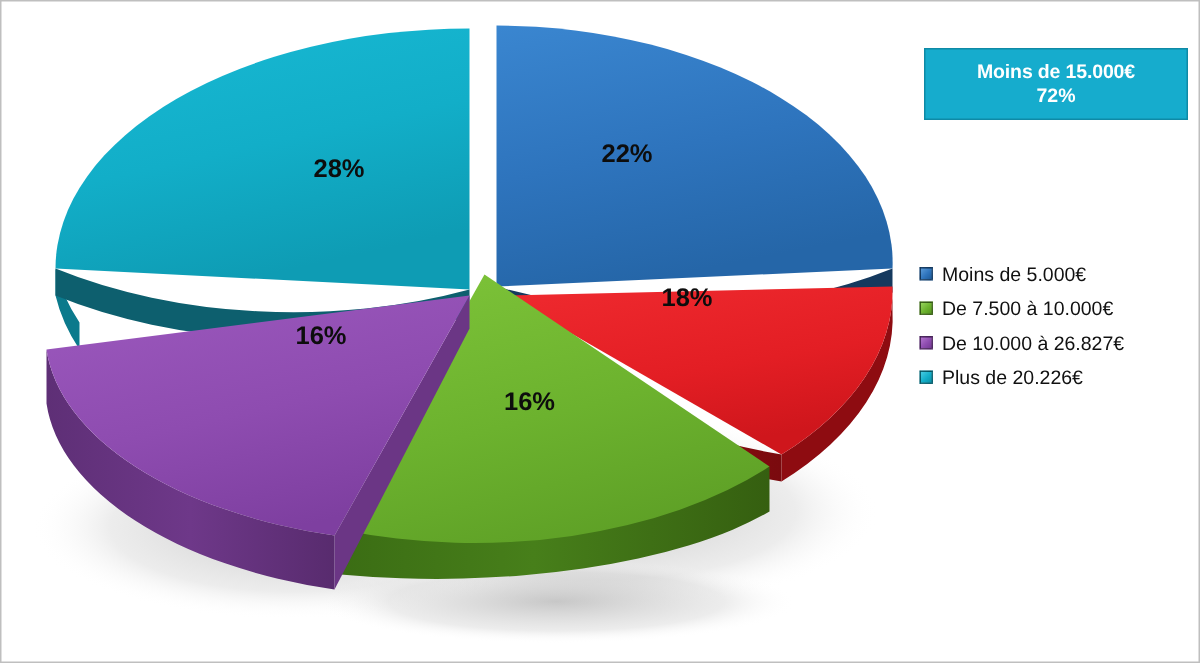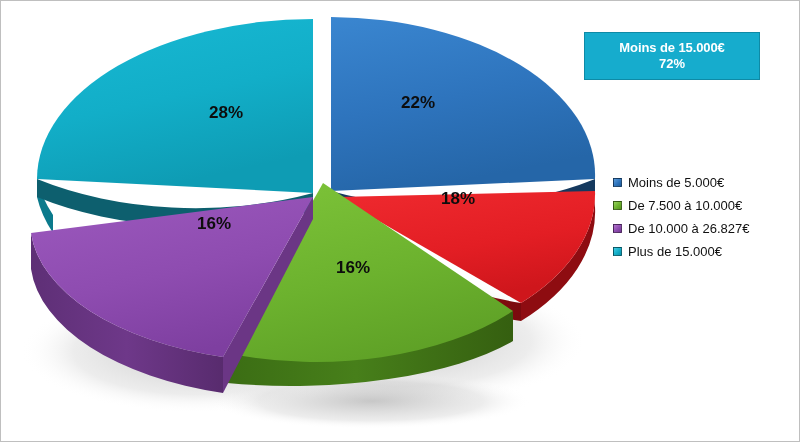--- a/index.html
+++ b/index.html
@@ -31,21 +31,21 @@
   }
   .slice-label {
     font-family: "Liberation Sans", sans-serif;
     font-size: 17px;
     font-weight: bold;
     fill: #0d0d0d;
   }
   
   #callout-box {
     position: absolute;
-    left: 583px;
+    left: 615px;
     top: 31px;
     width: 176px;
     height: 48px;
     background: #16accd;
     border: 1px solid #0e8aa6;
     box-sizing: border-box;
     display: flex;
     flex-direction: column;
     align-items: center;
     justify-content: center;
@@ -198,17 +198,17 @@
     <div class="legend-item">
       <span class="legend-swatch" style="background:linear-gradient(135deg,#96d35c,#6CB22E 55%,#55961f);"></span>
       <span class="legend-label">De 7.500 à 10.000€</span>
     </div>
     <div class="legend-item">
       <span class="legend-swatch" style="background:linear-gradient(135deg,#b274cd,#8E4CB0 55%,#743a94);"></span>
       <span class="legend-label">De 10.000 à 26.827€</span>
     </div>
     <div class="legend-item">
       <span class="legend-swatch" style="background:linear-gradient(135deg,#45cbe2,#12AEC8 55%,#0b90a6);"></span>
-      <span class="legend-label">Plus de 15.000€</span>
+      <span class="legend-label">Plus de 20.226€</span>
     </div>
   </div>
 
 </div>
 
 </body></html>

